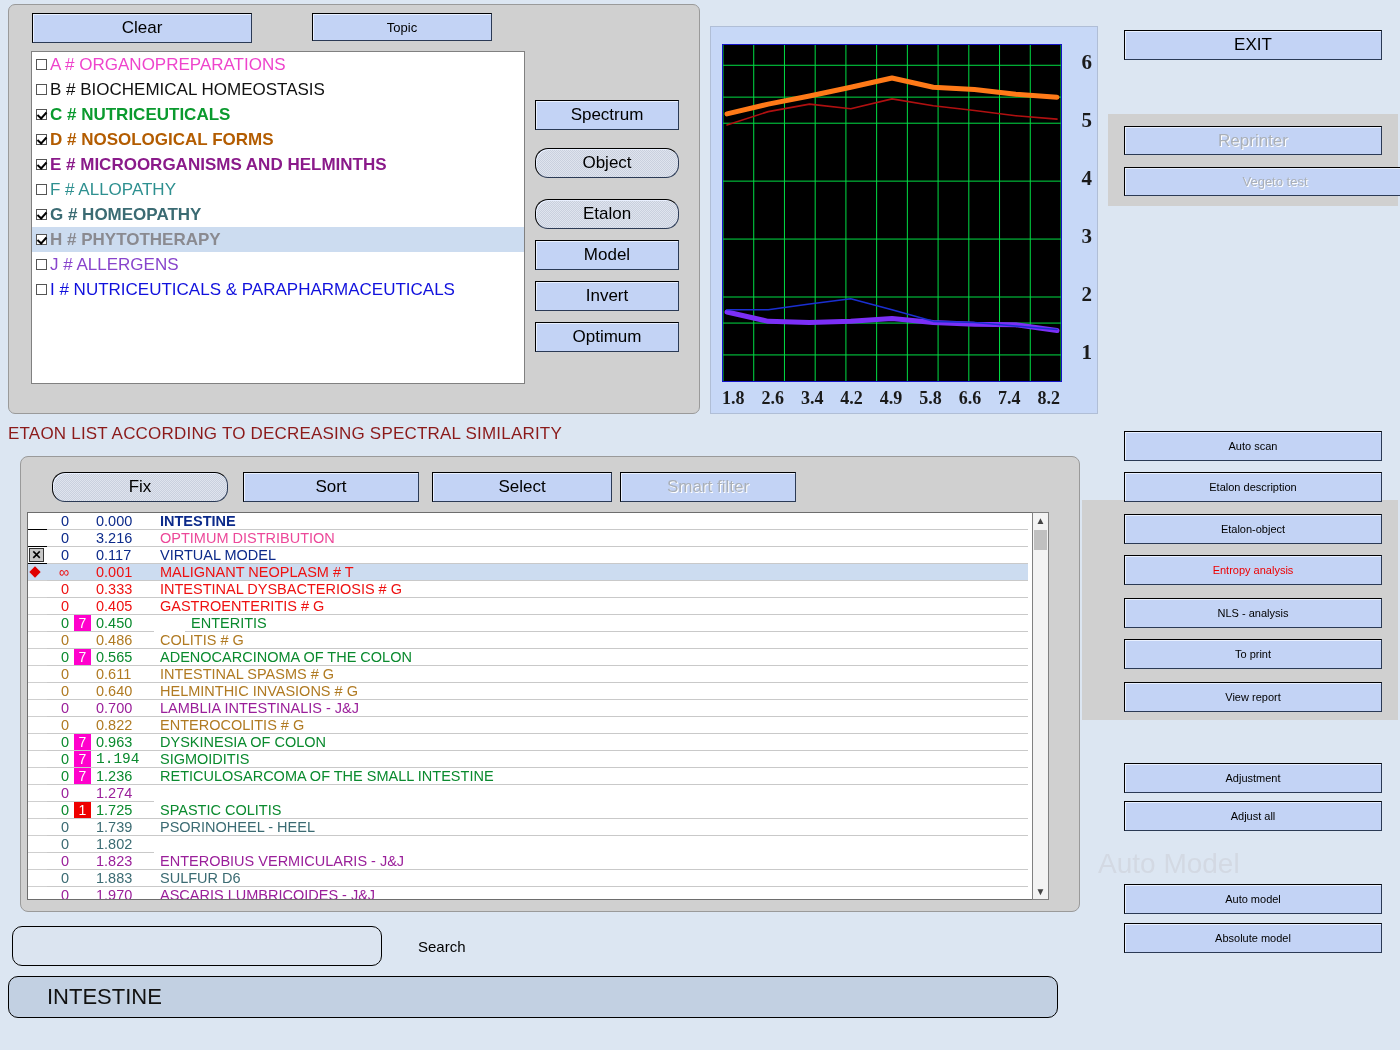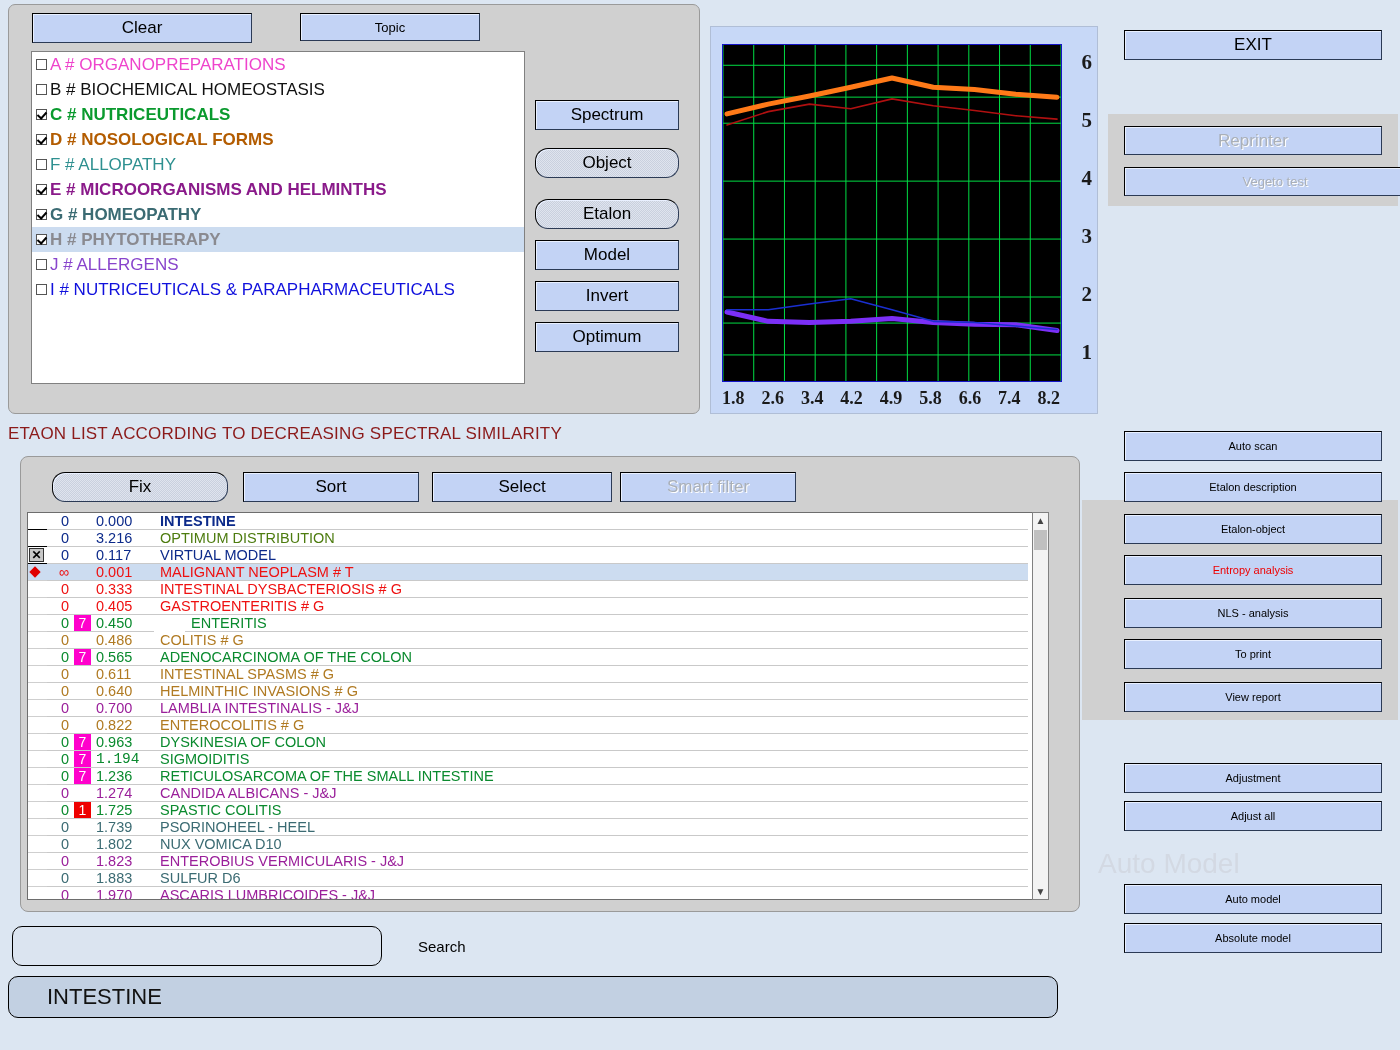--- a/index.html
+++ b/index.html
@@ -41,21 +41,21 @@
 
   
   #group-panel{
     left:8px;top:4px;width:692px;height:410px;
     background:#d0d0d0;
     border:1px solid #9a9a9a;
     border-radius:7px;
     box-sizing:border-box;
   }
   #clear-btn{left:32px;top:13px;width:220px;height:30px;font-size:17px;}
-  #topic-btn{left:300px;top:13px;width:180px;height:28px;font-size:13px;}
+  #topic-btn{left:312px;top:13px;width:180px;height:28px;font-size:13px;}
 
   #cat-list{
     left:31px;top:51px;width:494px;height:333px;
     background:#ffffff;border:1px solid #808080;box-sizing:border-box;
     overflow:hidden;
   }
   .cat-row{
     height:25px;display:flex;align-items:center;
     padding-left:4px;box-sizing:border-box;font-size:17px;white-space:nowrap;
   }
@@ -172,26 +172,26 @@
     </div>
     <div class="cat-row">
       <span class="cbx on"></span>
       <span style="color: rgb(10, 154, 46); font-weight: bold;">C # NUTRICEUTICALS</span>
     </div>
     <div class="cat-row">
       <span class="cbx on"></span>
       <span style="color: rgb(179, 92, 0); font-weight: bold;">D # NOSOLOGICAL  FORMS</span>
     </div>
     <div class="cat-row">
+      <span class="cbx on"></span>
+      <span style="color: rgb(138, 26, 138); font-weight: bold;">E # MICROORGANISMS AND HELMINTHS</span>
+    </div>
+    <div class="cat-row">
       <span class="cbx"></span>
       <span style="color: rgb(46, 144, 144);">F # ALLOPATHY</span>
-    </div>
-    <div class="cat-row">
-      <span class="cbx on"></span>
-      <span style="color: rgb(138, 26, 138); font-weight: bold;">E # MICROORGANISMS AND HELMINTHS</span>
     </div>
     <div class="cat-row">
       <span class="cbx on"></span>
       <span style="color: rgb(59, 107, 115); font-weight: bold;">G # HOMEOPATHY</span>
     </div>
     <div class="cat-row sel">
       <span class="cbx on"></span>
       <span style="color: rgb(138, 138, 144); font-weight: bold;">H # PHYTOTHERAPY</span>
     </div>
     <div class="cat-row">
@@ -294,21 +294,21 @@
         <div class="c-num ul" style="color: rgb(12, 42, 138); justify-content: flex-end;">0</div>
         <div class="c-badge ul" style="justify-content: center;"></div>
         <div class="c-val ul" style="color: rgb(12, 42, 138);">0.000</div>
         <div class="c-name ul" style="color: rgb(12, 42, 138); font-weight: bold;">INTESTINE</div>
       </div>
       <div class="grow">
         <div class="c-mark plain"></div>
         <div class="c-num ul" style="color: rgb(12, 42, 138); justify-content: flex-end;">0</div>
         <div class="c-badge ul" style="justify-content: center;"></div>
         <div class="c-val ul" style="color: rgb(12, 42, 138);">3.216</div>
-        <div class="c-name ul" style="color: #4d7c0f;">OPTIMUM DISTRIBUTION</div>
+        <div class="c-name ul" style="color: #ec4899;">OPTIMUM DISTRIBUTION</div>
       </div>
       <div class="grow">
         <div class="c-mark plain">
           <div class="mk-x">✕</div>
         </div>
         <div class="c-num ul" style="color: rgb(12, 42, 138); justify-content: flex-end;">0</div>
         <div class="c-badge ul" style="justify-content: center;"></div>
         <div class="c-val ul" style="color: rgb(12, 42, 138);">0.117</div>
         <div class="c-name ul" style="color: rgb(12, 42, 138);">VIRTUAL MODEL</div>
       </div>
@@ -413,21 +413,20 @@
           <span class="m">7</span>
         </div>
         <div class="c-val ul" style="color: rgb(10, 138, 46);">1.236</div>
         <div class="c-name ul" style="color: rgb(10, 138, 46);">RETICULOSARCOMA  OF  THE  SMALL  INTESTINE</div>
       </div>
       <div class="grow">
         <div class="c-mark light"></div>
         <div class="c-num ul" style="color: rgb(154, 31, 154); justify-content: flex-end;">0</div>
         <div class="c-badge ul" style="justify-content: center;"></div>
         <div class="c-val ul" style="color: rgb(154, 31, 154);">1.274</div>
-        <div class="c-name ul" style="color: rgb(154, 31, 154);">CANDIDA  ALBICANS  -  J&amp;J</div>
       </div>
       <div class="grow">
         <div class="c-mark light"></div>
         <div class="c-num ul" style="color: rgb(10, 138, 46); justify-content: flex-end;">0</div>
         <div class="c-badge ul" style="justify-content: center;">
           <span class="r">1</span>
         </div>
         <div class="c-val ul" style="color: rgb(10, 138, 46);">1.725</div>
         <div class="c-name ul" style="color: rgb(10, 138, 46);">SPASTIC  COLITIS</div>
       </div>
@@ -436,21 +435,20 @@
         <div class="c-num ul" style="color: rgb(59, 107, 115); justify-content: flex-end;">0</div>
         <div class="c-badge ul" style="justify-content: center;"></div>
         <div class="c-val ul" style="color: rgb(59, 107, 115);">1.739</div>
         <div class="c-name ul" style="color: rgb(59, 107, 115);">PSORINOHEEL  -  HEEL</div>
       </div>
       <div class="grow">
         <div class="c-mark light"></div>
         <div class="c-num ul" style="color: rgb(59, 107, 115); justify-content: flex-end;">0</div>
         <div class="c-badge ul" style="justify-content: center;"></div>
         <div class="c-val ul" style="color: rgb(59, 107, 115);">1.802</div>
-        <div class="c-name ul" style="color: rgb(59, 107, 115);">NUX  VOMICA  D10</div>
       </div>
       <div class="grow">
         <div class="c-mark light"></div>
         <div class="c-num ul" style="color: rgb(154, 31, 154); justify-content: flex-end;">0</div>
         <div class="c-badge ul" style="justify-content: center;"></div>
         <div class="c-val ul" style="color: rgb(154, 31, 154);">1.823</div>
         <div class="c-name ul" style="color: rgb(154, 31, 154);">ENTEROBIUS  VERMICULARIS  -  J&amp;J</div>
       </div>
       <div class="grow">
         <div class="c-mark light"></div>

